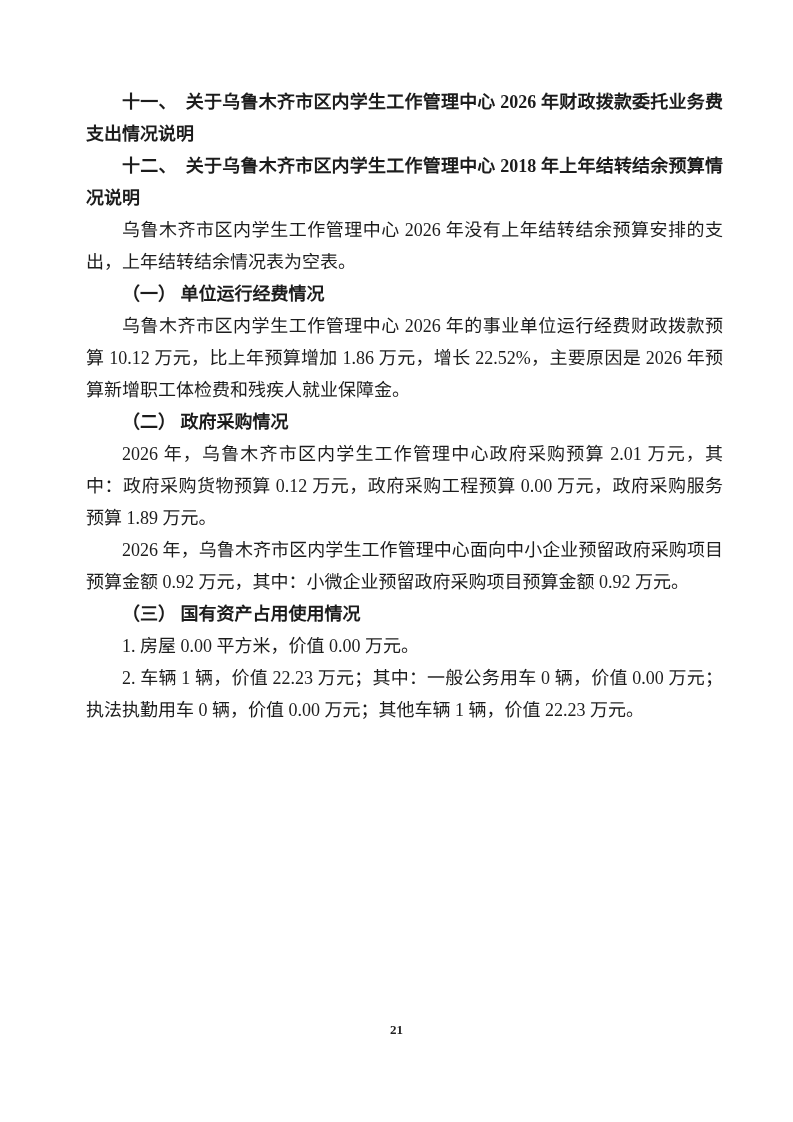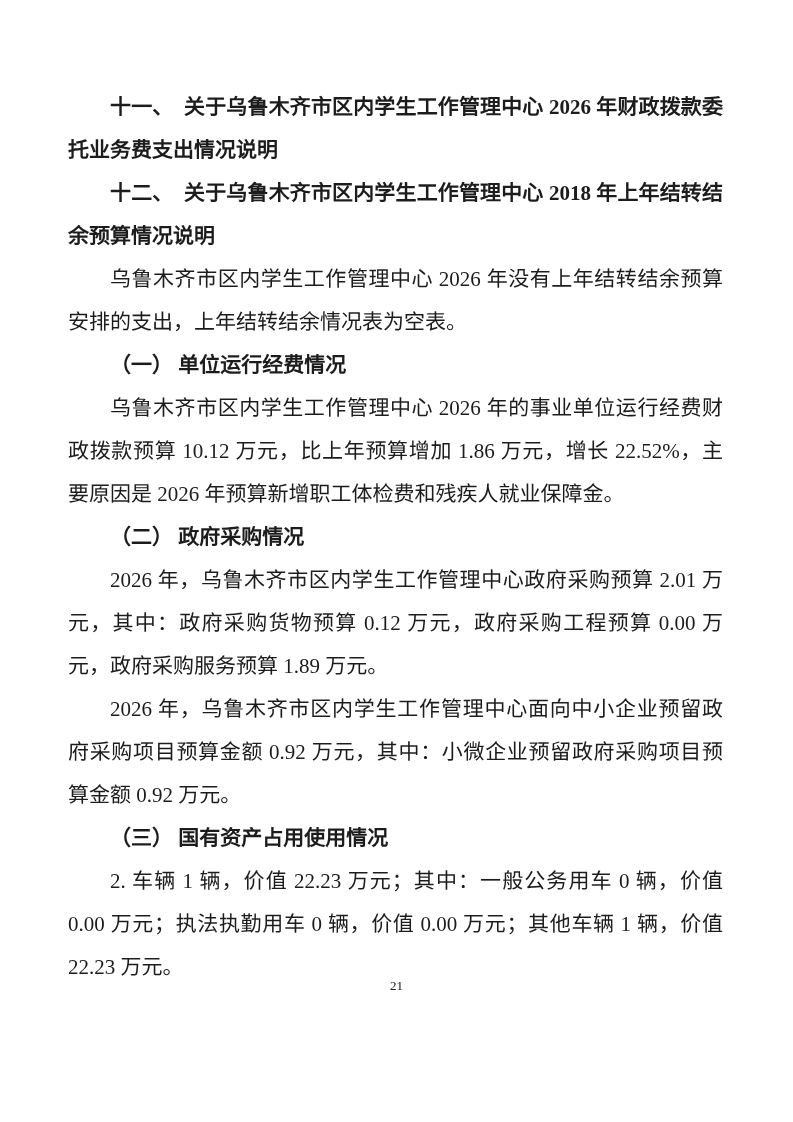--- a/index.html
+++ b/index.html
@@ -12,44 +12,44 @@
     width: 793px;
     height: 1122px;
     margin: 0 auto;
     background: #ffffff;
     color: #1c1c1c;
     font-family: "Liberation Serif", "DejaVu Serif", serif;
     overflow: hidden;
   }
   .content {
     position: absolute;
-    left: 68px;
+    left: 86px;
     right: 70px;
     top: 86px;
-    font-size: 21px;
-    line-height: 43px;
+    font-size: 18px;
+    line-height: 32px;
     text-align: justify;
   }
   .content p {
     margin: 0;
     padding: 0;
     text-indent: 2em;
   }
   .content p.h1,
   .content p.h2 {
     font-weight: bold;
   }
   .footer {
     position: absolute;
     left: 0;
     right: 0;
-    top: 978px;
+    top: 1022px;
     text-align: center;
     font-size: 13px;
-    font-weight: normal;
+    font-weight: bold;
     color: #222;
   }
 </style>
 </head>
 <body>
 
 <div class="page">
   <div class="content">
     <p class="h1">十一、　关于乌鲁木齐市区内学生工作管理中心 2026 年财政拨款委托业务费支出情况说明</p>
 
@@ -58,19 +58,20 @@
 
 
     <p class="h2">（一） 单位运行经费情况</p>
     <p>乌鲁木齐市区内学生工作管理中心 2026 年的事业单位运行经费财政拨款预算 10.12 万元，比上年预算增加 1.86 万元，增长 22.52%，主要原因是 2026 年预算新增职工体检费和残疾人就业保障金。</p>
 
     <p class="h2">（二） 政府采购情况</p>
     <p>2026 年，乌鲁木齐市区内学生工作管理中心政府采购预算 2.01 万元，其中：政府采购货物预算 0.12 万元，政府采购工程预算 0.00 万元，政府采购服务预算 1.89 万元。</p>
     <p>2026 年，乌鲁木齐市区内学生工作管理中心面向中小企业预留政府采购项目预算金额 0.92 万元，其中：小微企业预留政府采购项目预算金额 0.92 万元。</p>
 
     <p class="h2">（三） 国有资产占用使用情况</p>
+    <p>1. 房屋 0.00 平方米，价值 0.00 万元。</p>
     <p>2. 车辆 1 辆，价值 22.23 万元；其中：一般公务用车 0 辆，价值 0.00 万元；执法执勤用车 0 辆，价值 0.00 万元；其他车辆 1 辆，价值 22.23 万元。</p>
   </div>
 
   <div class="footer">
     <span>21</span>
   </div>
 </div>
 
 </body></html>

